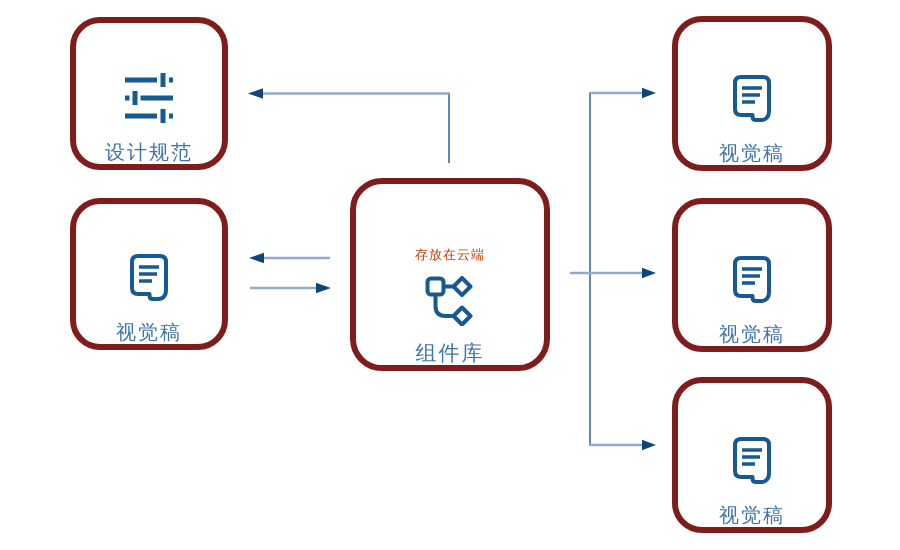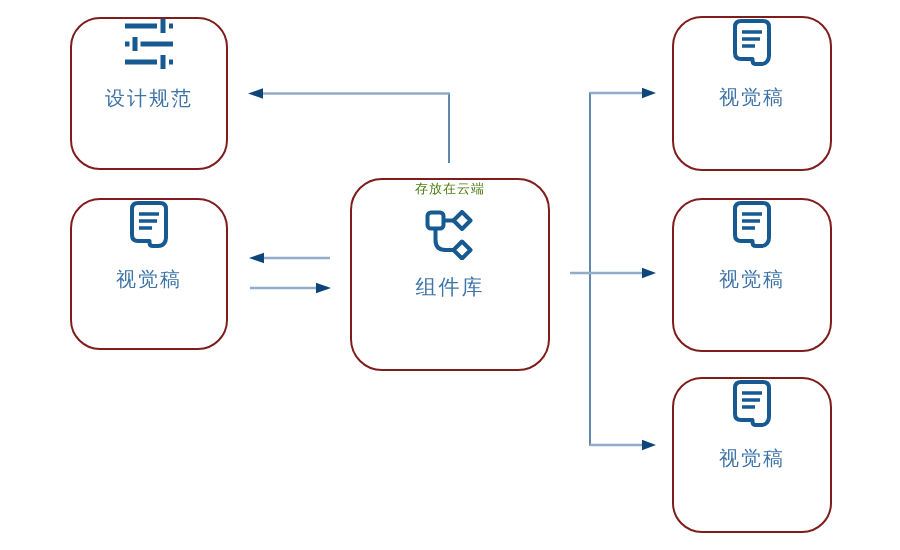--- a/index.html
+++ b/index.html
@@ -4,30 +4,30 @@
 <style>
   html,body{margin:0;padding:0;}
   body{
     width:900px;height:550px;background:#ffffff;overflow:hidden;
     font-family:"Liberation Sans","DejaVu Sans",sans-serif;
   }
   .canvas{position:relative;width:900px;height:550px;background:#ffffff;}
   .connector-layer{position:absolute;left:0;top:0;width:900px;height:550px;pointer-events:none;}
   .node{
     position:absolute;background:#ffffff;
-    border:2px solid #7f1d1d;border-radius:30px;
-    display:flex;flex-direction:column;align-items:center;justify-content:flex-start;
+    border:6px solid #7f1d1d;border-radius:30px;
+    display:flex;flex-direction:column;align-items:center;justify-content:flex-end;
     box-sizing:border-box;
   }
   .node .label{
     color:#3e74a8;font-size:20px;letter-spacing:2px;line-height:1.2;
     margin-top:17px;white-space:nowrap;
   }
   .node .sublabel{
-    color:#4d7c0f;font-size:13px;letter-spacing:1px;margin-bottom:12px;white-space:nowrap;
+    color:#c2410c;font-size:13px;letter-spacing:1px;margin-bottom:12px;white-space:nowrap;
   }
   .node-design-spec{left:70px;top:17px;width:158px;height:153px;}
   .node-visual-left{left:70px;top:198px;width:158px;height:152px;}
   .node-component{left:350px;top:178px;width:200px;height:193px;border-radius:32px;}
   .node-component .label{font-size:21px;margin-top:14px;}
   .node-vr1{left:672px;top:16px;width:160px;height:155px;}
   .node-vr2{left:672px;top:198px;width:160px;height:154px;}
   .node-vr3{left:672px;top:377px;width:160px;height:156px;}
   .line-light{stroke:#92abc9;stroke-width:2.3;fill:none;}
   .line-dark{stroke:#2a6191;stroke-width:1.5;fill:none;}

